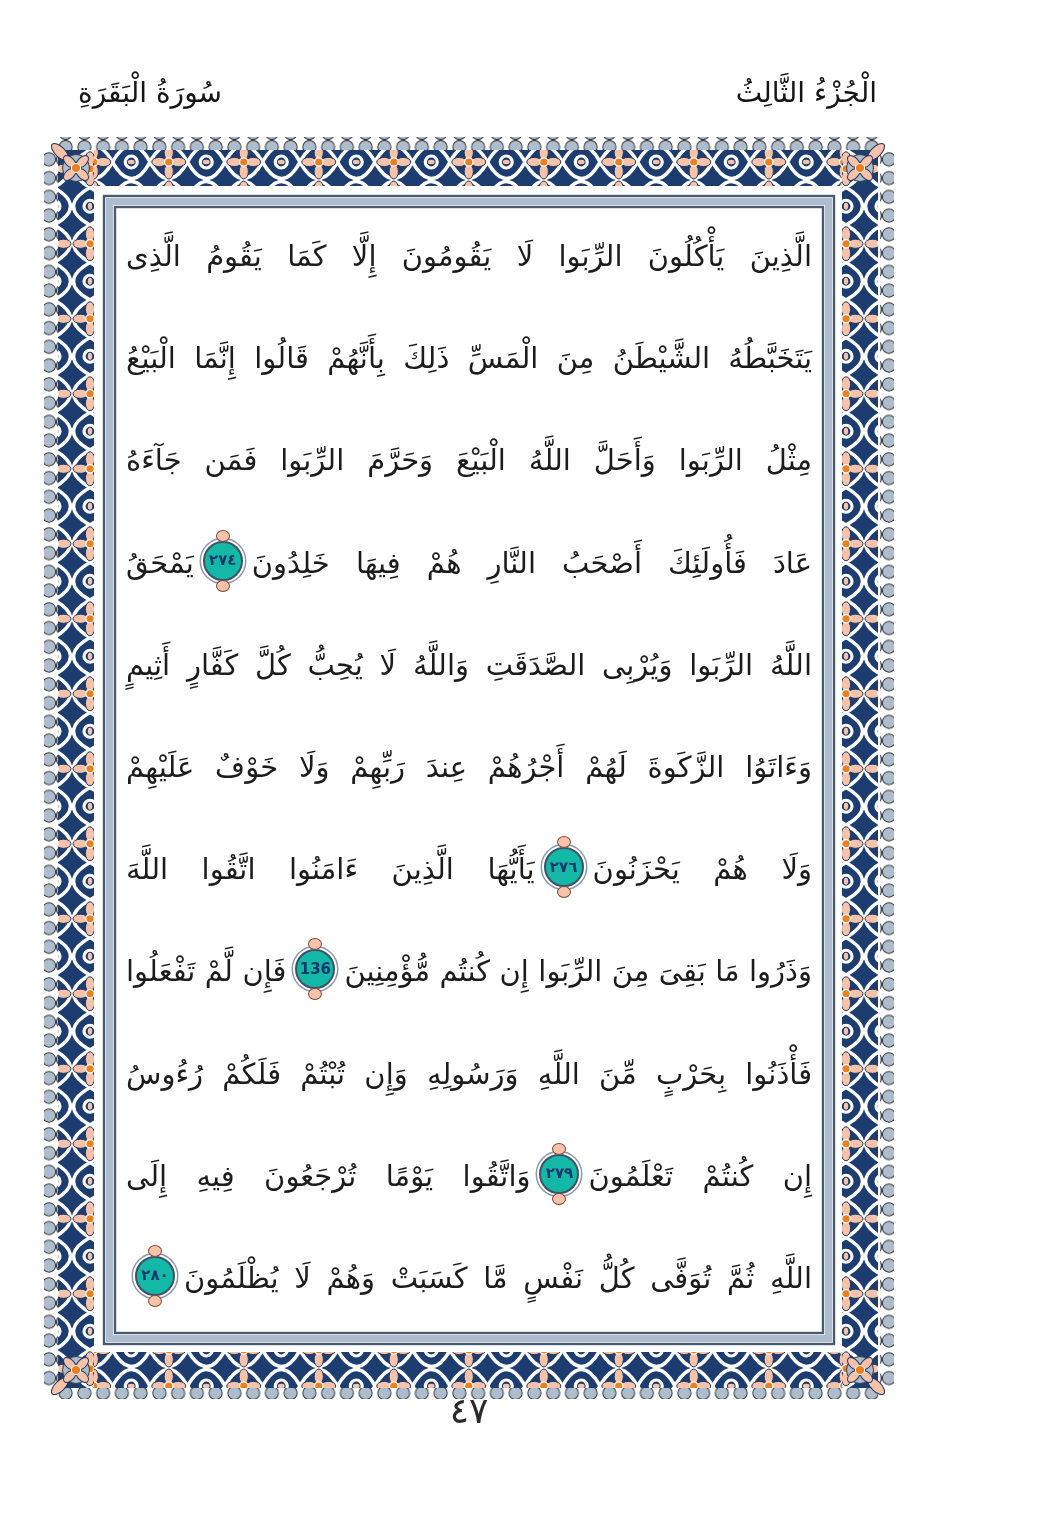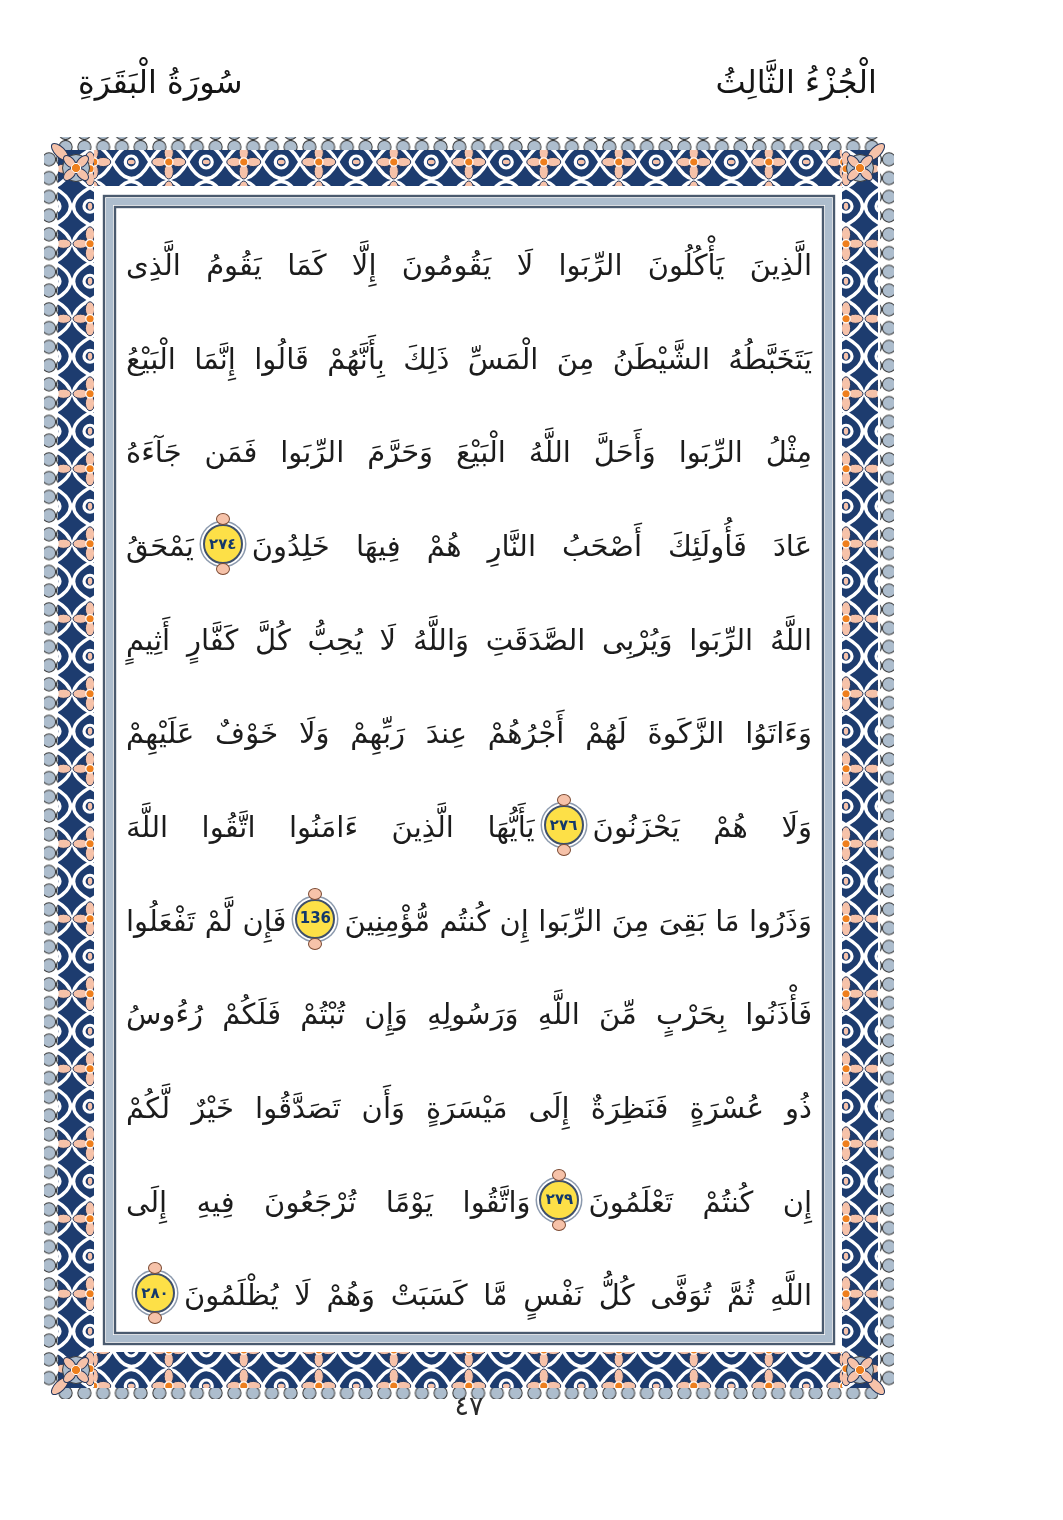--- a/index.html
+++ b/index.html
@@ -1,54 +1,54 @@
 <!DOCTYPE html>
 <html lang="ar"><head>
 <meta charset="utf-8">
 <style>
   html,body{margin:0;padding:0;}
   body{
     width:1063px;height:1520px;position:relative;background:#ffffff;
     font-family:"DejaVu Sans",sans-serif;overflow:hidden;
   }
   .hdr{
-    position:absolute;top:63px;font-size:32px;color:#151515;
+    position:absolute;top:76px;font-size:28px;color:#151515;
     direction:rtl;white-space:nowrap;text-align:right;
   }
   .hdr-surah{left:78px;}
   .hdr-juz{right:186px;}
   .frame-svg{position:absolute;left:0;top:0;}
   .qlines{
     position:absolute;left:122px;top:209px;width:694px;height:1124px;
     display:flex;flex-direction:column;
   }
   .qline{
     flex:1;direction:rtl;white-space:nowrap;overflow:hidden;
     text-align:center;text-align-last:justify;
-    font-size:29px;color:#1c1c1c;line-height:74px;padding:17px 4px;
+    font-size:29px;color:#1c1c1c;line-height:74px;padding:8px 4px;
   }
   .qtext{vertical-align:middle;}
   .ayah-marker{
     display:inline-flex;align-items:center;justify-content:center;
     width:36px;height:36px;border-radius:50%;
-    background:#fde047;border:2px solid #3f506a;
+    background:#14b8a6;border:2px solid #3f506a;
     box-shadow:0 0 0 2px #ffffff,0 0 0 3.5px #8b99ad;
     color:#13386b;font-size:15px;line-height:1;font-weight:bold;
     margin:0 9px;vertical-align:middle;position:relative;top:-2px;
   }
   .ayah-marker::before,.ayah-marker::after{
     content:"";position:absolute;left:50%;transform:translateX(-50%);
     width:12px;height:10px;background:#f6c2a9;
     border:1px solid #7a4a33;border-radius:50%;
   }
   .ayah-marker::before{top:-13px;}
   .ayah-marker::after{bottom:-13px;}
   .pagenum{
     position:absolute;left:122px;top:1390px;width:694px;
-    text-align:center;font-size:27px;color:#2a2a2a;
+    text-align:center;font-size:36px;color:#2a2a2a;
   }
 </style>
 </head>
 <body>
 
 <div class="hdr hdr-surah">سُورَةُ الْبَقَرَةِ</div>
 <div class="hdr hdr-juz">الْجُزْءُ الثَّالِثُ</div>
 
 <svg class="frame-svg" width="1063" height="1520" viewBox="0 0 1063 1520" aria-hidden="true">
   <defs>
@@ -116,18 +116,17 @@
 <div class="qlines">
     <div class="qline"><span class="qtext">الَّذِينَ يَأْكُلُونَ الرِّبَوا لَا يَقُومُونَ إِلَّا كَمَا يَقُومُ الَّذِى</span></div>
     <div class="qline"><span class="qtext">يَتَخَبَّطُهُ الشَّيْطَنُ مِنَ الْمَسِّ ذَلِكَ بِأَنَّهُمْ قَالُوا إِنَّمَا الْبَيْعُ</span></div>
     <div class="qline"><span class="qtext">مِثْلُ الرِّبَوا وَأَحَلَّ اللَّهُ الْبَيْعَ وَحَرَّمَ الرِّبَوا فَمَن جَآءَهُ</span></div>
     <div class="qline"><span class="qtext">عَادَ فَأُولَئِكَ أَصْحَبُ النَّارِ هُمْ فِيهَا خَلِدُونَ</span><span class="ayah-marker">٢٧٤</span><span class="qtext">يَمْحَقُ</span></div>
     <div class="qline"><span class="qtext">اللَّهُ الرِّبَوا وَيُرْبِى الصَّدَقَتِ وَاللَّهُ لَا يُحِبُّ كُلَّ كَفَّارٍ أَثِيمٍ</span></div>
     <div class="qline"><span class="qtext">وَءَاتَوُا الزَّكَوةَ لَهُمْ أَجْرُهُمْ عِندَ رَبِّهِمْ وَلَا خَوْفٌ عَلَيْهِمْ</span></div>
     <div class="qline"><span class="qtext">وَلَا هُمْ يَحْزَنُونَ</span><span class="ayah-marker">٢٧٦</span><span class="qtext">يَأَيُّهَا الَّذِينَ ءَامَنُوا اتَّقُوا اللَّهَ</span></div>
     <div class="qline"><span class="qtext">وَذَرُوا مَا بَقِىَ مِنَ الرِّبَوا إِن كُنتُم مُّؤْمِنِينَ</span><span class="ayah-marker">136</span><span class="qtext">فَإِن لَّمْ تَفْعَلُوا</span></div>
     <div class="qline"><span class="qtext">فَأْذَنُوا بِحَرْبٍ مِّنَ اللَّهِ وَرَسُولِهِ وَإِن تُبْتُمْ فَلَكُمْ رُءُوسُ</span></div>
-    <div class="qline"><span class="qtext">ذُو عُسْرَةٍ فَنَظِرَةٌ إِلَى مَيْسَرَةٍ وَأَن تَصَدَّقُوا خَيْرٌ لَّكُمْ</span></div>
     <div class="qline"><span class="qtext">إِن كُنتُمْ تَعْلَمُونَ</span><span class="ayah-marker">٢٧٩</span><span class="qtext">وَاتَّقُوا يَوْمًا تُرْجَعُونَ فِيهِ إِلَى</span></div>
     <div class="qline"><span class="qtext">اللَّهِ ثُمَّ تُوَفَّى كُلُّ نَفْسٍ مَّا كَسَبَتْ وَهُمْ لَا يُظْلَمُونَ</span><span class="ayah-marker">٢٨٠</span></div>
   </div>
 
 <div class="pagenum">٤٧</div>
 
 </body></html>

